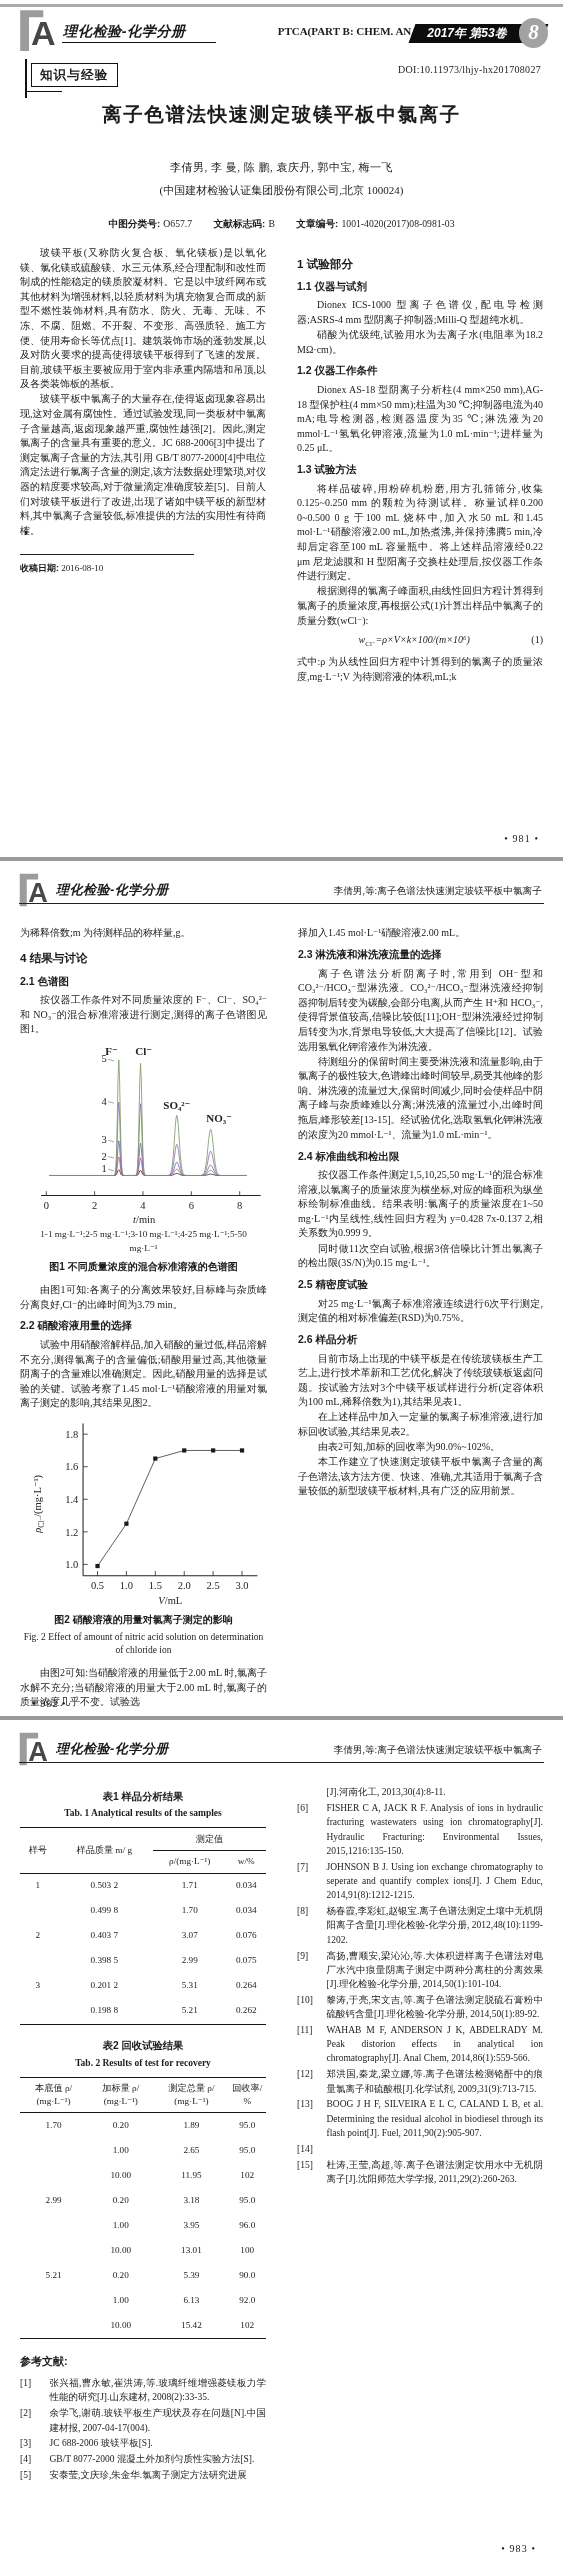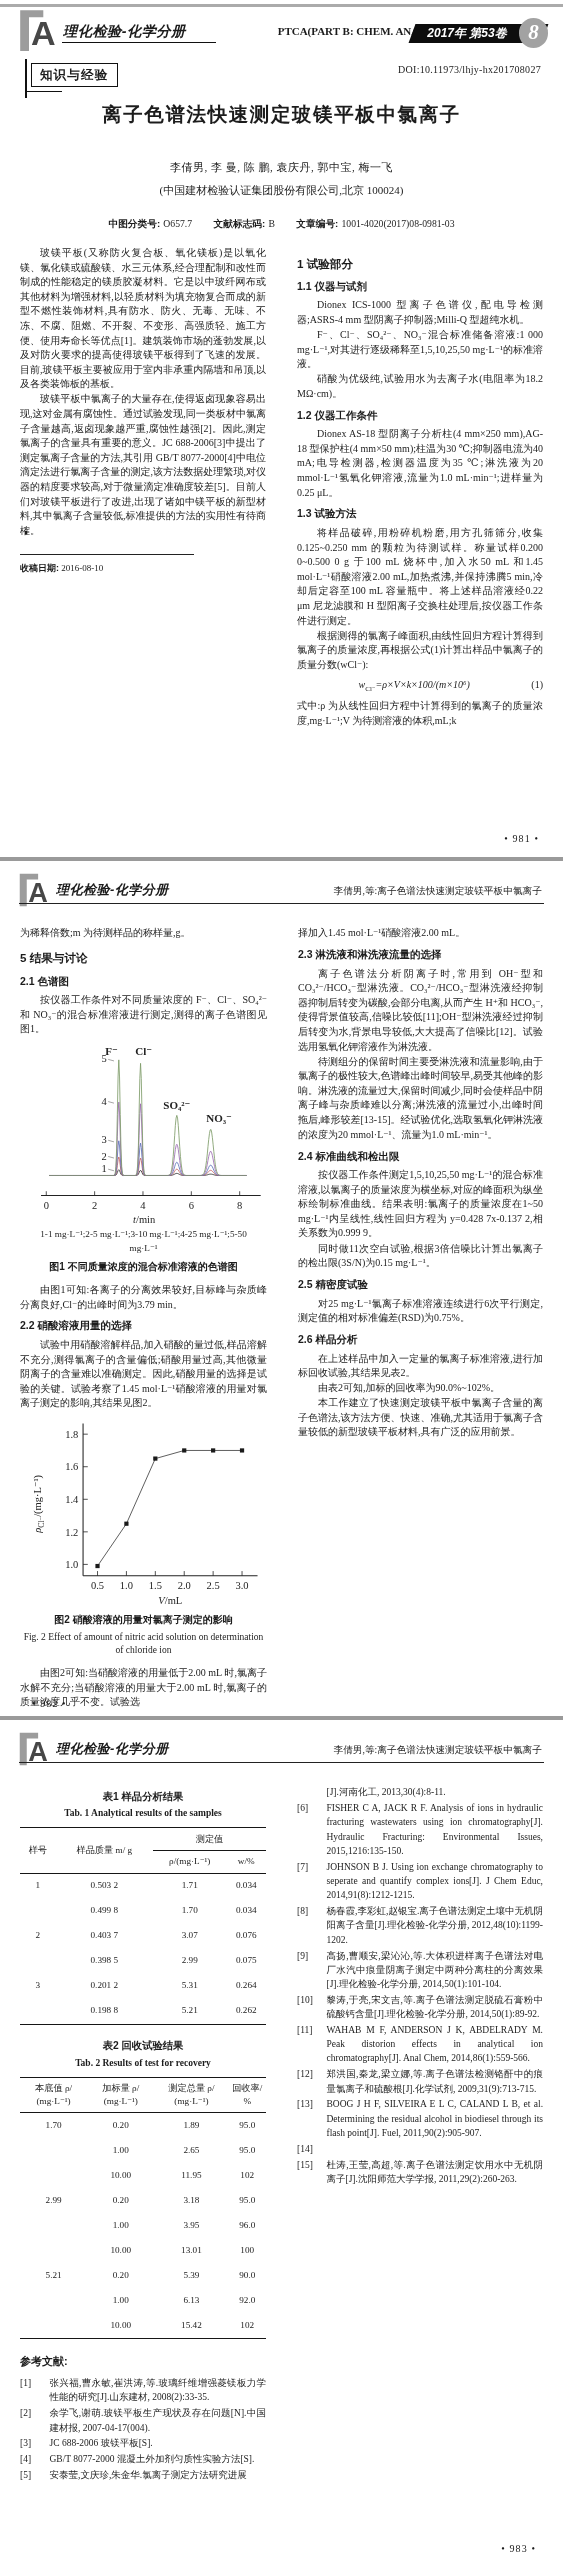--- a/index.html
+++ b/index.html
@@ -119,21 +119,20 @@
     <div class="cols">
       <div class="col" id="p1-left">
           <p class="para">玻镁平板(又称防火复合板、氧化镁板)是以氧化镁、氯化镁或硫酸镁、水三元体系,经合理配制和改性而制成的性能稳定的镁质胶凝材料。它是以中玻纤网布或其他材料为增强材料,以轻质材料为填充物复合而成的新型不燃性装饰材料,具有防水、防火、无毒、无味、不冻、不腐、阻燃、不开裂、不变形、高强质轻、施工方便、使用寿命长等优点[1]。建筑装饰市场的蓬勃发展,以及对防火要求的提高使得玻镁平板得到了飞速的发展。目前,玻镁平板主要被应用于室内非承重内隔墙和吊顶,以及各类装饰板的基板。</p>
           <p class="para">玻镁平板中氯离子的大量存在,使得返卤现象容易出现,这对金属有腐蚀性。通过试验发现,同一类板材中氯离子含量越高,返卤现象越严重,腐蚀性越强[2]。因此,测定氯离子的含量具有重要的意义。JC 688-2006[3]中提出了测定氯离子含量的方法,其引用 GB/T 8077-2000[4]中电位滴定法进行氯离子含量的测定,该方法数据处理繁琐,对仪器的精度要求较高,对于微量滴定准确度较差[5]。目前人们对玻镁平板进行了改进,出现了诸如中镁平板的新型材料,其中氯离子含量较低,标准提供的方法的实用性有待商榷。</p>
           <div class="footnote"><b class="fn-label">收稿日期:</b><span> 2016-08-10</span></div>
         </div>
       <div class="col" id="p1-right">
           <div class="sec1">1 试验部分</div>
           <div class="sec2">1.1 仪器与试剂</div>
           <p class="para">Dionex ICS-1000 型离子色谱仪,配电导检测器;ASRS-4 mm 型阴离子抑制器;Milli-Q 型超纯水机。</p>
-          <p class="para">F⁻、Cl⁻、SO₄²⁻、NO₃⁻混合标准储备溶液:1 000 mg·L⁻¹,对其进行逐级稀释至1,5,10,25,50 mg·L⁻¹的标准溶液。</p>
           <p class="para">硝酸为优级纯,试验用水为去离子水(电阻率为18.2 MΩ·cm)。</p>
           <div class="sec2">1.2 仪器工作条件</div>
           <p class="para">Dionex AS-18 型阴离子分析柱(4 mm×250 mm),AG-18 型保护柱(4 mm×50 mm);柱温为30 ℃;抑制器电流为40 mA;电导检测器,检测器温度为35 ℃;淋洗液为20 mmol·L⁻¹氢氧化钾溶液,流量为1.0 mL·min⁻¹;进样量为0.25 μL。</p>
           <div class="sec2">1.3 试验方法</div>
           <p class="para">将样品破碎,用粉碎机粉磨,用方孔筛筛分,收集0.125~0.250 mm 的颗粒为待测试样。称量试样0.200 0~0.500 0 g 于100 mL 烧杯中,加入水50 mL 和1.45 mol·L⁻¹硝酸溶液2.00 mL,加热煮沸,并保持沸腾5 min,冷却后定容至100 mL 容量瓶中。将上述样品溶液经0.22 μm 尼龙滤膜和 H 型阳离子交换柱处理后,按仪器工作条件进行测定。</p>
           <p class="para">根据测得的氯离子峰面积,由线性回归方程计算得到氯离子的质量浓度,再根据公式(1)计算出样品中氯离子的质量分数(wCl⁻):</p>
           <div class="formula">
             <span class="fbody"><i>w</i><sub>Cl⁻</sub><span>=ρ×V×k×100/(m×10⁶)</span></span>
             <span class="fno">(1)</span>
           </div>
@@ -151,21 +150,21 @@
         <polygon points="4,4 46,4 46,17 20,17 20,78 4,78" fill="#9c9c9c"></polygon>
         <text x="46" y="68" text-anchor="middle" font-family="'Liberation Sans','DejaVu Sans',sans-serif" font-size="62" font-weight="bold" fill="#474747">A</text>
       </svg>
       <div class="jname2">理化检验-化学分册</div>
       <div class="running">李倩男,等:离子色谱法快速测定玻镁平板中氯离子</div>
       <div class="hdr2-line"></div>
     </div>
     <div class="cols">
       <div class="col" id="p2-left">
           <p class="para noindent">为稀释倍数;m 为待测样品的称样量,g。</p>
-          <div class="sec1">5 结果与讨论</div>
+          <div class="sec1">4 结果与讨论</div>
           <div class="sec2">2.1 色谱图</div>
           <p class="para">按仪器工作条件对不同质量浓度的 F⁻、Cl⁻、SO₄²⁻和 NO₃⁻的混合标准溶液进行测定,测得的离子色谱图见图1。</p>
           <figure class="figure" style="margin: 6.3px 0px 8.4px;">
             <svg width="247" height="183" viewBox="0 0 470 348" font-family="inherit" style="font-size:19px">
               <line x1="40" y1="290" x2="458" y2="290" stroke="#222" stroke-width="2"></line>
               <line x1="50" y1="290" x2="50" y2="282" stroke="#222" stroke-width="1.5"></line>
               <text x="50" y="316" text-anchor="middle" font-size="20" fill="#222">0</text>
               <line x1="142" y1="290" x2="142" y2="282" stroke="#222" stroke-width="1.5"></line>
               <text x="142" y="316" text-anchor="middle" font-size="20" fill="#222">2</text>
               <line x1="234" y1="290" x2="234" y2="282" stroke="#222" stroke-width="1.5"></line>
@@ -246,20 +245,21 @@
           <p class="para noindent">择加入1.45 mol·L⁻¹硝酸溶液2.00 mL。</p>
           <div class="sec2">2.3 淋洗液和淋洗液流量的选择</div>
           <p class="para">离子色谱法分析阴离子时,常用到 OH⁻型和 CO₃²⁻/HCO₃⁻型淋洗液。CO₃²⁻/HCO₃⁻型淋洗液经抑制器抑制后转变为碳酸,会部分电离,从而产生 H⁺和 HCO₃⁻,使得背景值较高,信噪比较低[11];OH⁻型淋洗液经过抑制后转变为水,背景电导较低,大大提高了信噪比[12]。试验选用氢氧化钾溶液作为淋洗液。</p>
           <p class="para">待测组分的保留时间主要受淋洗液和流量影响,由于氯离子的极性较大,色谱峰出峰时间较早,易受其他峰的影响。淋洗液的流量过大,保留时间减少,同时会使样品中阴离子峰与杂质峰难以分离;淋洗液的流量过小,出峰时间拖后,峰形较差[13-15]。经试验优化,选取氢氧化钾淋洗液的浓度为20 mmol·L⁻¹、流量为1.0 mL·min⁻¹。</p>
           <div class="sec2">2.4 标准曲线和检出限</div>
           <p class="para">按仪器工作条件测定1,5,10,25,50 mg·L⁻¹的混合标准溶液,以氯离子的质量浓度为横坐标,对应的峰面积为纵坐标绘制标准曲线。结果表明:氯离子的质量浓度在1~50 mg·L⁻¹内呈线性,线性回归方程为 y=0.428 7x-0.137 2,相关系数为0.999 9。</p>
           <p class="para">同时做11次空白试验,根据3倍信噪比计算出氯离子的检出限(3S/N)为0.15 mg·L⁻¹。</p>
           <div class="sec2">2.5 精密度试验</div>
           <p class="para">对25 mg·L⁻¹氯离子标准溶液连续进行6次平行测定,测定值的相对标准偏差(RSD)为0.75%。</p>
           <div class="sec2">2.6 样品分析</div>
+          <p class="para">目前市场上出现的中镁平板是在传统玻镁板生产工艺上,进行技术革新和工艺优化,解决了传统玻镁板返卤问题。按试验方法对3个中镁平板试样进行分析(定容体积为100 mL,稀释倍数为1),其结果见表1。</p>
           <p class="para">在上述样品中加入一定量的氯离子标准溶液,进行加标回收试验,其结果见表2。</p>
           <p class="para">由表2可知,加标的回收率为90.0%~102%。</p>
           <p class="para">本工作建立了快速测定玻镁平板中氯离子含量的离子色谱法,该方法方便、快速、准确,尤其适用于氯离子含量较低的新型玻镁平板材料,具有广泛的应用前景。</p>
         </div>
     </div>
     <div class="pageno pn2">• 982 •</div>
   </section>
 
   <div class="page-sep"></div>
 

